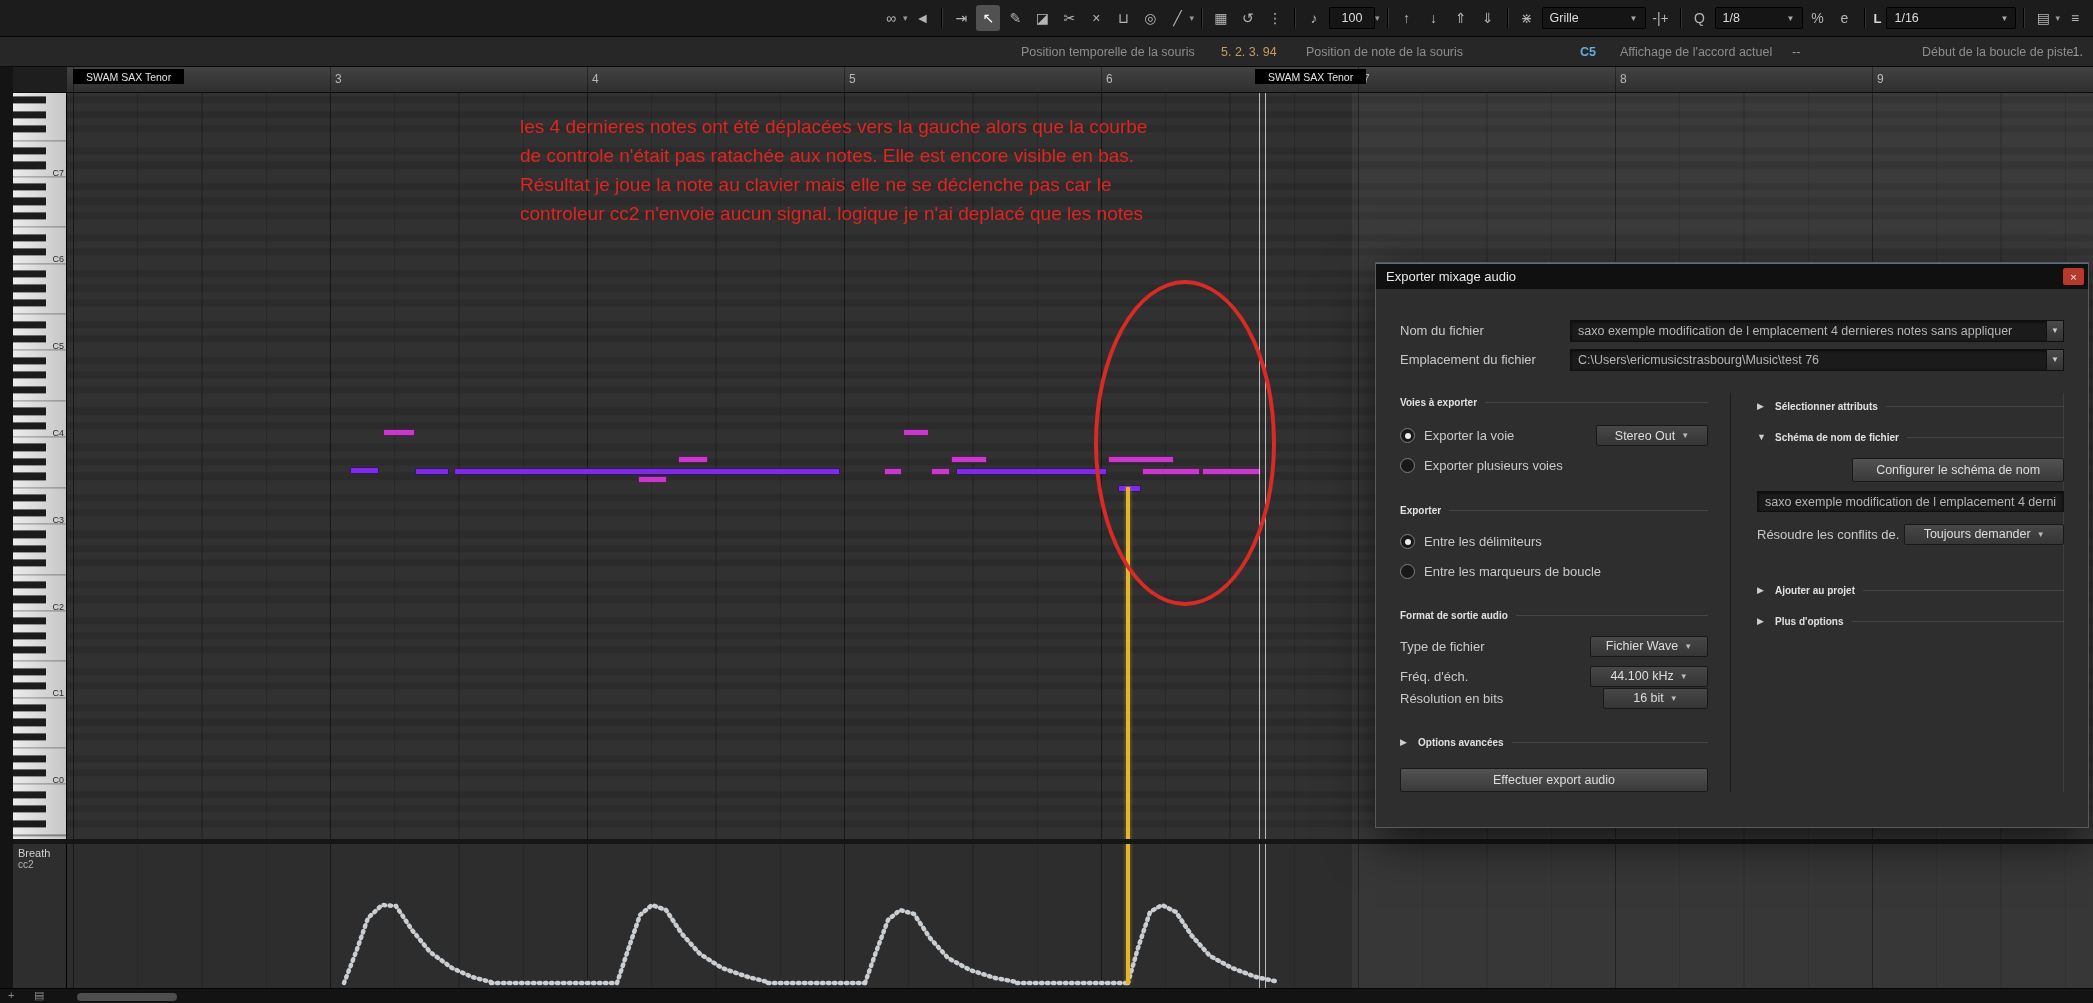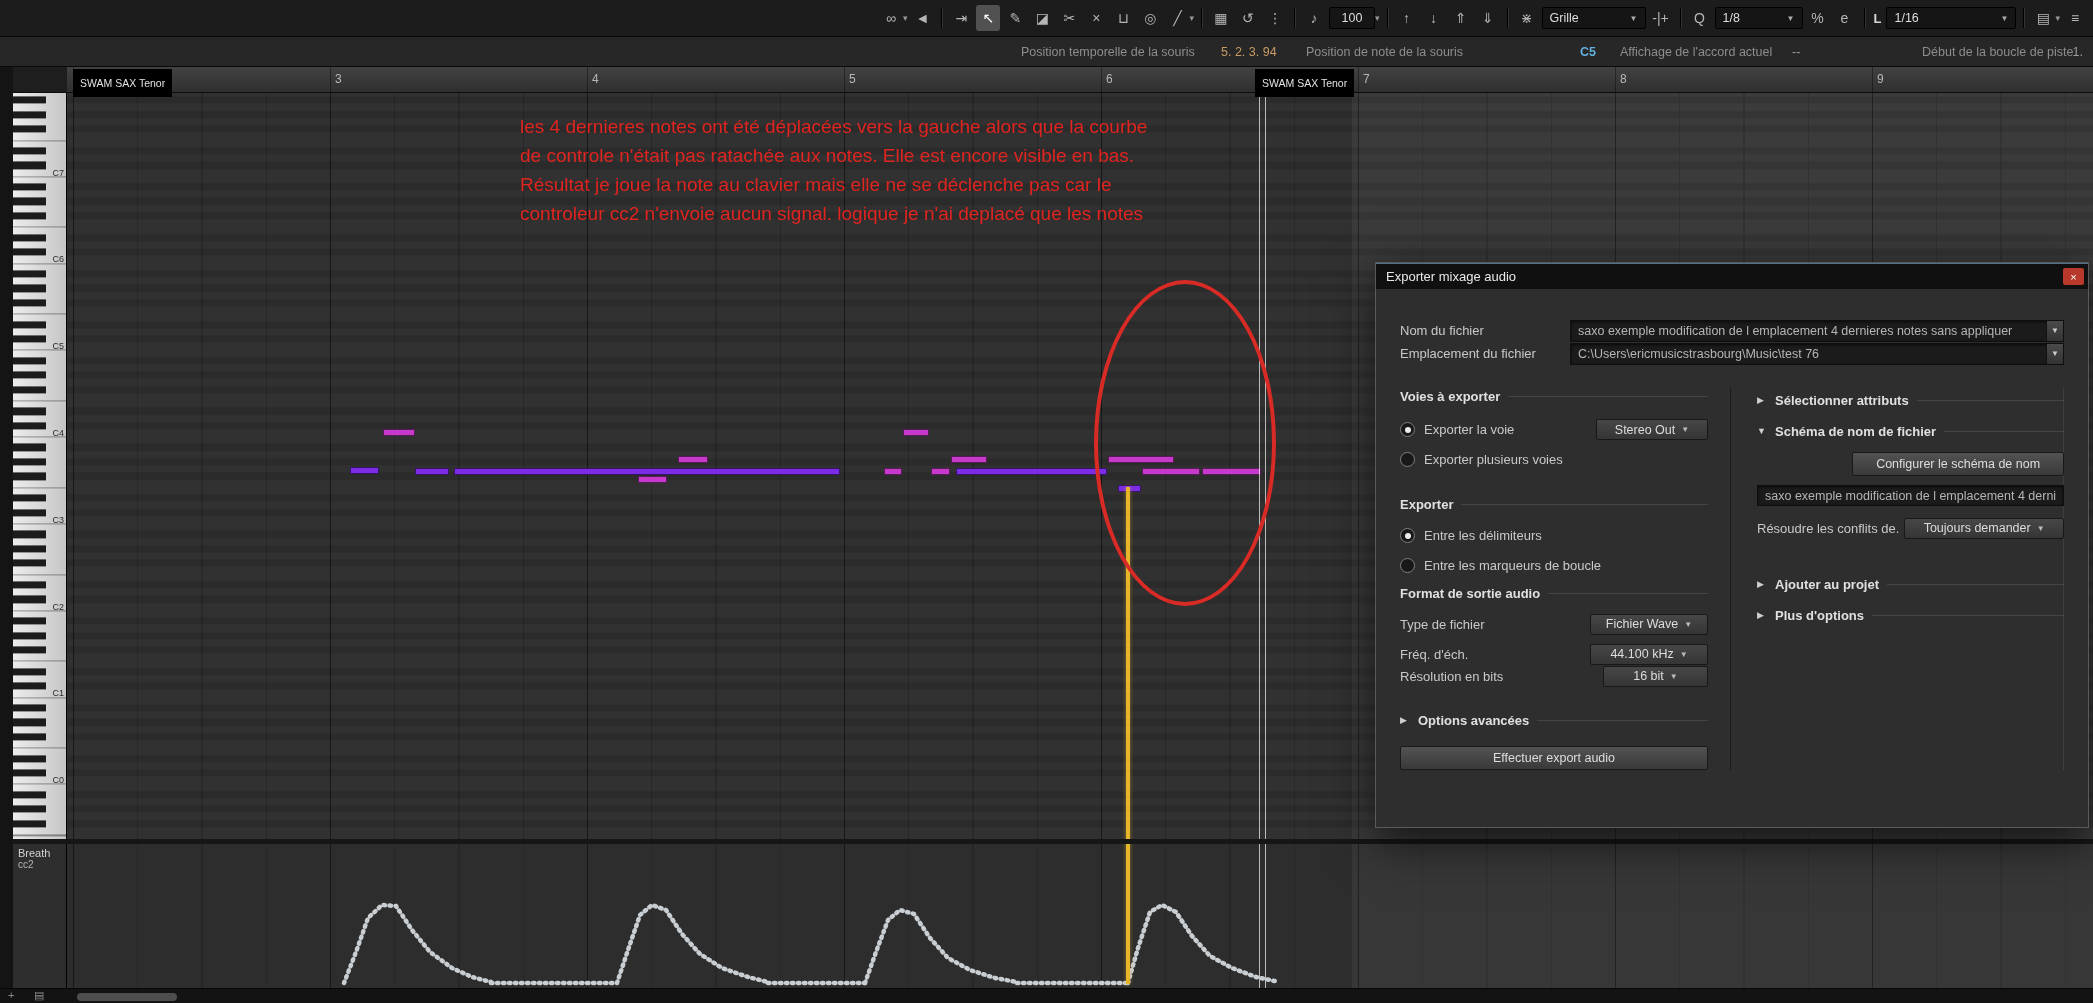--- a/index.html
+++ b/index.html
@@ -32,22 +32,22 @@
   .iv.blue{color:#63b0dc;font-weight:bold;}
 
   
   .ruler{position:absolute;left:0;top:67px;width:100%;height:26px;
          background:linear-gradient(#424242,#2f2f2f);border-bottom:1px solid #0c0c0c;z-index:10;
          background-image:repeating-linear-gradient(to right, rgba(0,0,0,.38) 0 1px, transparent 1px 257px),
                           linear-gradient(#424242,#2f2f2f);
          background-position:73px 0,0 0;}
   .ruler-corner{position:absolute;left:0;top:0;width:67px;height:100%;background:#1e1e1e;}
   .ruler-num{position:absolute;top:5px;font-size:12px;color:#b8b8b8;}
-  .track-tab{position:absolute;top:2px;height:28px;background:#000;color:#e2e2e2;font-size:10.5px;
-             display:flex;align-items:center;padding:0 7px;white-space:nowrap;z-index:11;}
+  .track-tab{position:absolute;top:2px;height:15px;background:#000;color:#e2e2e2;font-size:10.5px;
+             display:flex;align-items:center;padding:0 13px;white-space:nowrap;z-index:11;}
 
   
   .left-strip{position:absolute;left:0;top:0;width:13px;height:100%;background:#141414;z-index:12;}
   .keyboard{position:absolute;left:13px;top:93px;width:54px;height:746px;z-index:9;
             background:linear-gradient(to right,#ececec,#c6c6c6);border-right:1px solid #000;}
   .kb-blacks{position:absolute;left:0;top:0;width:62%;height:100%;
     background-image:repeating-linear-gradient(to bottom,
       transparent 0px, transparent 7.2px,
       #1c1c1c 7.2px, #1c1c1c 14.5px,
       transparent 14.5px, transparent 21.7px,
@@ -129,21 +129,21 @@
   .dlg-label{width:170px;font-size:13px;color:#c9c9c9;flex:none;}
   .field{height:22px;background:#1b1b1b;border:1px solid #0f0f0f;box-shadow:inset 0 1px 3px rgba(0,0,0,.7);
          display:flex;align-items:center;flex:1;min-width:0;}
   .field-text{padding:0 7px;font-size:12.5px;color:#b5b5b5;white-space:nowrap;overflow:hidden;flex:1;}
   .field-caret{width:17px;align-self:stretch;background:linear-gradient(#4a4a4a,#333);display:flex;
                align-items:center;justify-content:center;font-size:8px;color:#ccc;border-left:1px solid #111;}
   .dlg-cols{display:flex;margin-top:22px;}
   .dlg-left{width:330px;flex:none;padding-right:22px;}
   .dlg-right{flex:1;border-left:1px solid #1c1c1c;box-shadow:-1px 0 0 #3f3f3f inset;padding-left:26px;}
   .sec{display:flex;align-items:center;gap:8px;height:18px;}
-  .sec-text{font-size:13px;font-weight:bold;color:#e0e0e0;white-space:nowrap;}
+  .sec-text{font-size:10px;font-weight:bold;color:#e0e0e0;white-space:nowrap;}
   .sec-arrow{font-size:9px;color:#cfcfcf;width:10px;}
   .sec-line{flex:1;border-top:1px solid #5a5a5a;opacity:.55;}
   .radio-row{display:flex;align-items:center;gap:9px;height:21px;}
   .radio{width:15px;height:15px;border-radius:50%;background:#181818;border:1px solid #808080;
          position:relative;flex:none;}
   .radio.on::after{content:"";position:absolute;inset:3.5px;border-radius:50%;background:#ececec;}
   .radio-label{font-size:13px;color:#c9c9c9;white-space:nowrap;}
   .dd{height:21px;background:linear-gradient(#474747,#353535);border:1px solid #181818;border-radius:2px;
       display:inline-flex;align-items:center;justify-content:center;gap:6px;font-size:12.5px;color:#ddd;
       padding:0 6px;white-space:nowrap;}
@@ -317,21 +317,21 @@
     <div class="dlg-body">
 
       <div class="dlg-row" style="margin-top:14px">
         <span class="dlg-label">Nom du fichier</span>
         <span class="field">
           <span class="field-text">saxo exemple modification de l emplacement 4 dernieres notes sans appliquer</span>
           <span class="field-caret">▼</span>
         </span>
       </div>
 
-      <div class="dlg-row" style="margin-top:0">
+      <div class="dlg-row" style="margin-top:6px">
         <span class="dlg-label">Emplacement du fichier</span>
         <span class="field">
           <span class="field-text">C:\Users\ericmusicstrasbourg\Music\test 76</span>
           <span class="field-caret">▼</span>
         </span>
       </div>
 
       <div class="dlg-cols">
 
         <div class="dlg-left">
@@ -358,21 +358,21 @@
           </div>
           <div class="radio-row" style="margin-top:12px">
             <span class="radio on"></span>
             <span class="radio-label">Entre les délimiteurs</span>
           </div>
           <div class="radio-row" style="margin-top:9px">
             <span class="radio"></span>
             <span class="radio-label">Entre les marqueurs de boucle</span>
           </div>
 
-          <div class="sec" style="margin-top:8px">
+          <div class="sec" style="margin-top:24px">
             <span class="sec-text">Format de sortie audio</span>
             <span class="sec-line"></span>
           </div>
           <div class="fmt-row" style="margin-top:11px">
             <span class="dlg-small-label">Type de fichier</span>
             <span class="dd" style="width:118px;margin-left:auto">
               <span>Fichier Wave</span>
               <span class="dd-arrow">▼</span>
             </span>
           </div>

